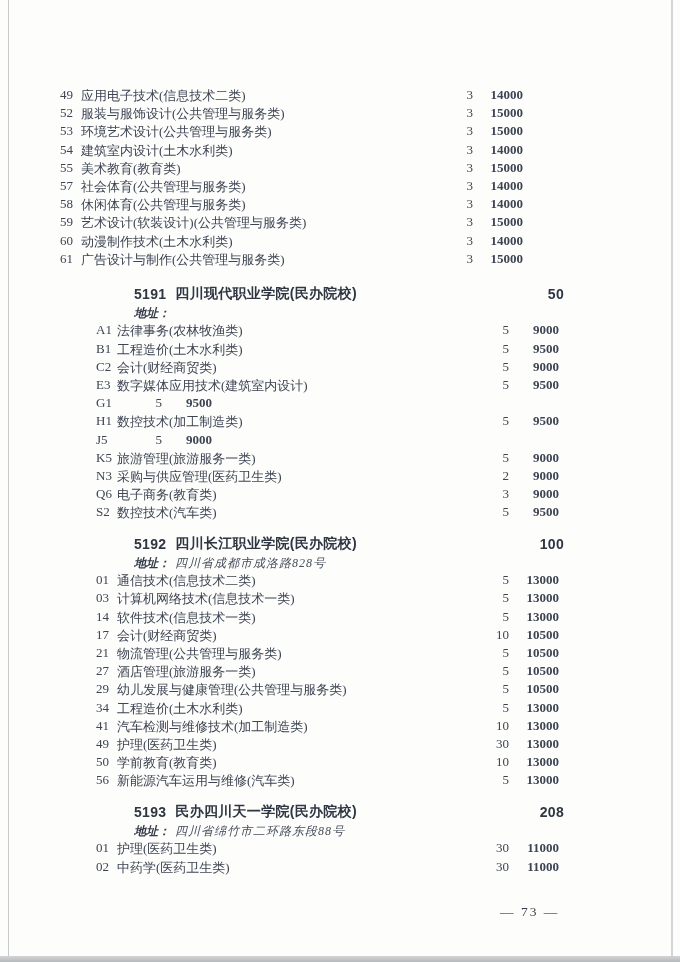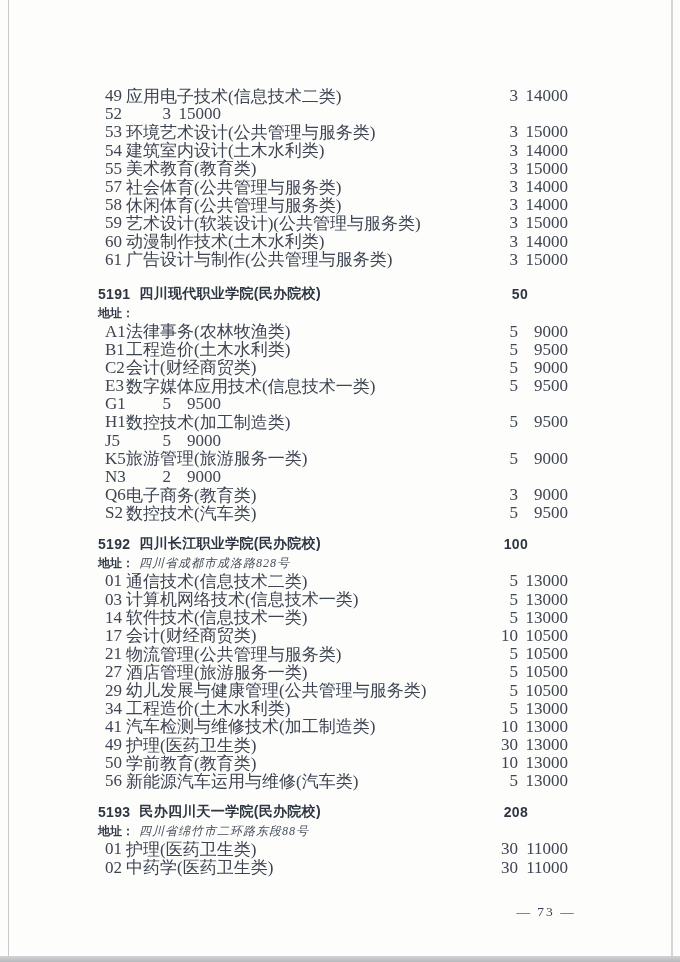--- a/index.html
+++ b/index.html
@@ -7,66 +7,67 @@
     position:relative;width:680px;height:962px;margin:0 auto;
     background:#fdfdfc;overflow:hidden;
     font-family:"Liberation Serif","DejaVu Serif",serif;color:#3d4452;
   }
   .edge{position:absolute;pointer-events:none;}
   .edge.left{left:8px;top:0;width:1px;height:100%;background:#c7cacd;}
   .edge.right{left:671px;top:0;width:2px;height:100%;background:#d3d6d9;}
   .edge.bottom{left:0;top:956px;width:100%;height:6px;background:linear-gradient(#d2d4d6,#b6b9bb);}
   .content{position:absolute;left:0;top:0;right:0;bottom:0;padding-top:87px;box-sizing:border-box;}
 
-  .prog-row{display:flex;align-items:center;height:18.2px;margin-left:105px;width:463px;font-size:17px;}
+  .prog-row{display:flex;align-items:flex-start;height:18.2px;margin-left:60px;width:463px;font-size:13px;}
   .prog-row .code{width:21px;white-space:nowrap;}
   .prog-row .name{flex:1;white-space:nowrap;overflow:hidden;}
   .prog-row .plan{width:45px;text-align:right;}
-  .prog-row .fee{width:50px;text-align:right;}
-
-  .section{margin-top:11.6px;}
+  .prog-row .fee{width:50px;text-align:right;font-weight:bold;}
+
+  .section{margin-top:11.6px;padding-left:36px;}
   #sections-root .section:first-child{margin-top:15.4px;}
   .sec-header{
     display:flex;align-items:center;height:20px;margin-left:98px;width:470px;
     font-family:"Liberation Sans","DejaVu Sans",sans-serif;font-weight:600;
     font-size:14px;color:#2e3642;letter-spacing:.3px;
   }
   .sec-code{margin-right:9px;white-space:nowrap;}
   .sec-name{flex:1;white-space:nowrap;overflow:hidden;}
   .sec-total{width:50px;text-align:right;margin-right:40px;}
   .addr{display:flex;align-items:center;height:18.2px;margin-left:98px;font-size:12px;}
   .addr .addr-label{
     font-family:"Liberation Sans","DejaVu Sans",sans-serif;font-weight:600;
-    color:#333b47;margin-right:5px;white-space:nowrap;
+    color:#333b47;margin-right:5px;white-space:nowrap;font-style:italic;
   }
   .addr .addr-text{font-style:italic;color:#454d5a;letter-spacing:1px;white-space:nowrap;}
 
   .pageno{
     position:absolute;left:500px;top:904px;width:92px;height:18px;
-    text-align:center;font-size:13.5px;color:#3a414e;letter-spacing:2px;white-space:nowrap;
+    text-align:left;font-size:13.5px;color:#3a414e;letter-spacing:2px;white-space:nowrap;
   }
 </style>
 </head>
 <body>
 
 <div class="page">
   <div class="edge left"></div>
   <div class="edge right"></div>
   <div class="edge bottom"></div>
 
   <main class="content">
     <div id="continued-rows">
         <div class="prog-row">
           <span class="code">49</span>
           <span class="name">应用电子技术(信息技术二类)</span>
           <span class="plan">3</span>
           <span class="fee">14000</span>
         </div>
         <div class="prog-row">
           <span class="code">52</span>
+          <span class="name">服装与服饰设计(公共管理与服务类)</span>
           <span class="plan">3</span>
           <span class="fee">15000</span>
         </div>
         <div class="prog-row">
           <span class="code">53</span>
           <span class="name">环境艺术设计(公共管理与服务类)</span>
           <span class="plan">3</span>
           <span class="fee">15000</span>
         </div>
         <div class="prog-row">
@@ -135,21 +136,21 @@
             <span class="fee">9500</span>
           </div>
           <div class="prog-row">
             <span class="code">C2</span>
             <span class="name">会计(财经商贸类)</span>
             <span class="plan">5</span>
             <span class="fee">9000</span>
           </div>
           <div class="prog-row">
             <span class="code">E3</span>
-            <span class="name">数字媒体应用技术(信息技术一类)</span>
+            <span class="name">数字媒体应用技术(建筑室内设计)</span>
             <span class="plan">5</span>
             <span class="fee">9500</span>
           </div>
           <div class="prog-row">
             <span class="code">G1</span>
             <span class="plan">5</span>
             <span class="fee">9500</span>
           </div>
           <div class="prog-row">
             <span class="code">H1</span>
@@ -163,20 +164,21 @@
             <span class="fee">9000</span>
           </div>
           <div class="prog-row">
             <span class="code">K5</span>
             <span class="name">旅游管理(旅游服务一类)</span>
             <span class="plan">5</span>
             <span class="fee">9000</span>
           </div>
           <div class="prog-row">
             <span class="code">N3</span>
+            <span class="name">采购与供应管理(医药卫生类)</span>
             <span class="plan">2</span>
             <span class="fee">9000</span>
           </div>
           <div class="prog-row">
             <span class="code">Q6</span>
             <span class="name">电子商务(教育类)</span>
             <span class="plan">3</span>
             <span class="fee">9000</span>
           </div>
           <div class="prog-row">

